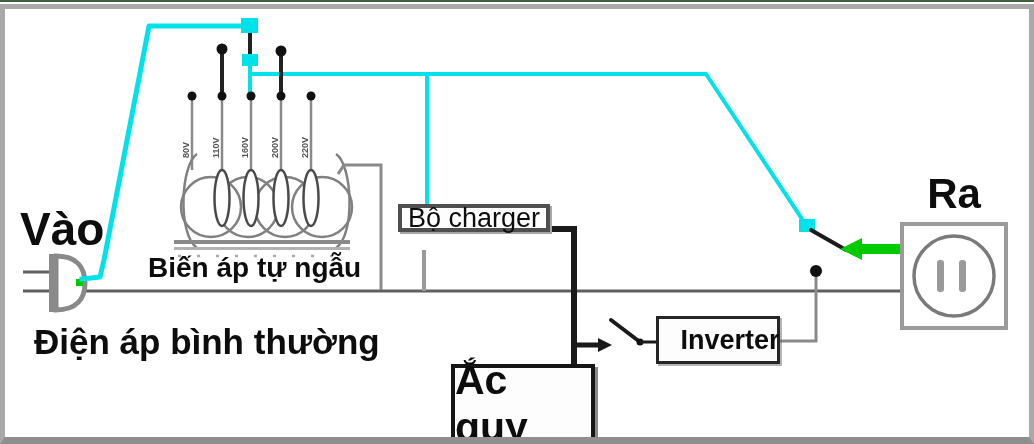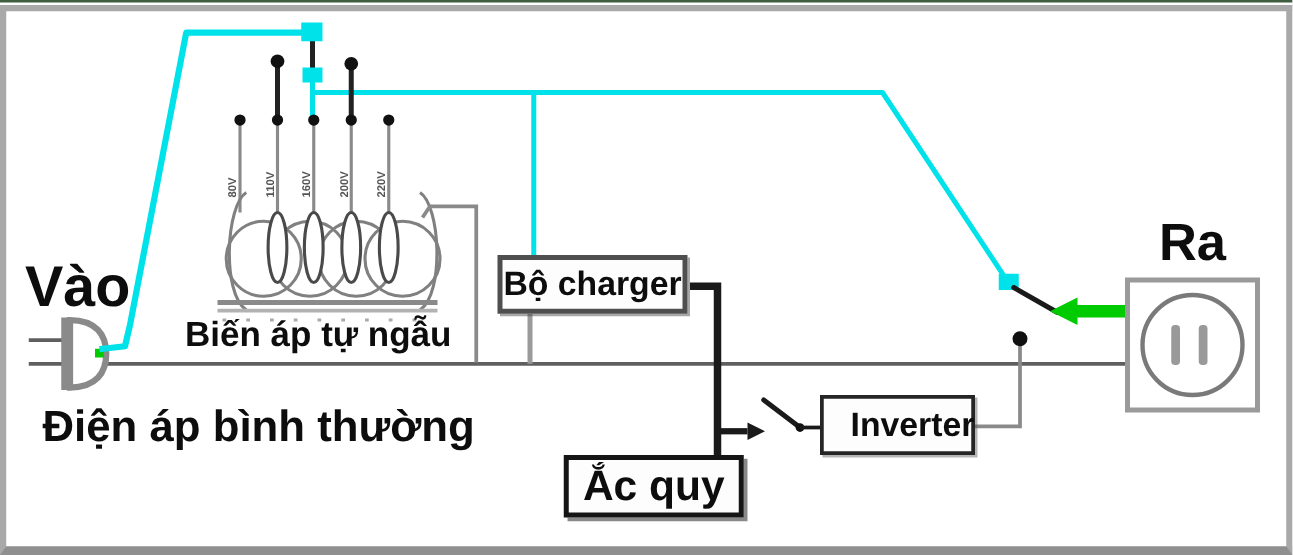--- a/index.html
+++ b/index.html
@@ -18,24 +18,24 @@
   .diagram-svg{position:absolute;left:0;top:0;z-index:1;}
   .lbl{position:absolute;color:#0d0d0d;white-space:nowrap;z-index:3;}
   .lbl-vao{left:20px;top:200px;font-size:46px;font-weight:700;}
   .lbl-ra{left:902px;top:168px;width:104px;text-align:center;font-size:42px;font-weight:700;}
   .lbl-bienap{left:148px;top:250px;font-size:28px;font-weight:700;}
   .lbl-dienap{left:34px;top:320px;font-size:35px;font-weight:700;}
   .comp-box{
     position:absolute;display:flex;align-items:center;justify-content:center;
     background:#fdfdfd;color:#0d0d0d;z-index:2;box-sizing:border-box;
   }
-  .box-charger{left:398px;top:202px;width:152px;height:47px;border:4px solid #4f4f4f;
-    font-size:27px;font-weight:700;box-shadow:2px 2px 0 rgba(60,60,60,.45);}
-  .box-battery{left:451px;top:362px;width:144px;height:50px;border:4px solid #151515;
-    font-size:34px;font-weight:600;box-shadow:3px 3px 0 rgba(40,40,40,.55);}
+  .box-charger{left:398px;top:202px;width:152px;height:28px;border:4px solid #4f4f4f;
+    font-size:27px;font-weight:400;box-shadow:2px 2px 0 rgba(60,60,60,.45);}
+  .box-battery{left:451px;top:362px;width:144px;height:79px;border:4px solid #151515;
+    font-size:41px;font-weight:600;box-shadow:3px 3px 0 rgba(40,40,40,.55);}
   .box-inverter{left:656px;top:314px;width:124px;height:48px;border:3px solid #252525;
     font-size:27px;font-weight:600;box-shadow:2px 2px 0 rgba(90,90,90,.45);padding-left:24px;}
   .tap-label{
     position:absolute;z-index:2;top:100px;height:56px;
     writing-mode:vertical-rl;transform:rotate(180deg);
     font-size:9px;font-weight:700;color:#555;letter-spacing:0px;line-height:10px;
   }
 </style>
 </head>
 <body>

